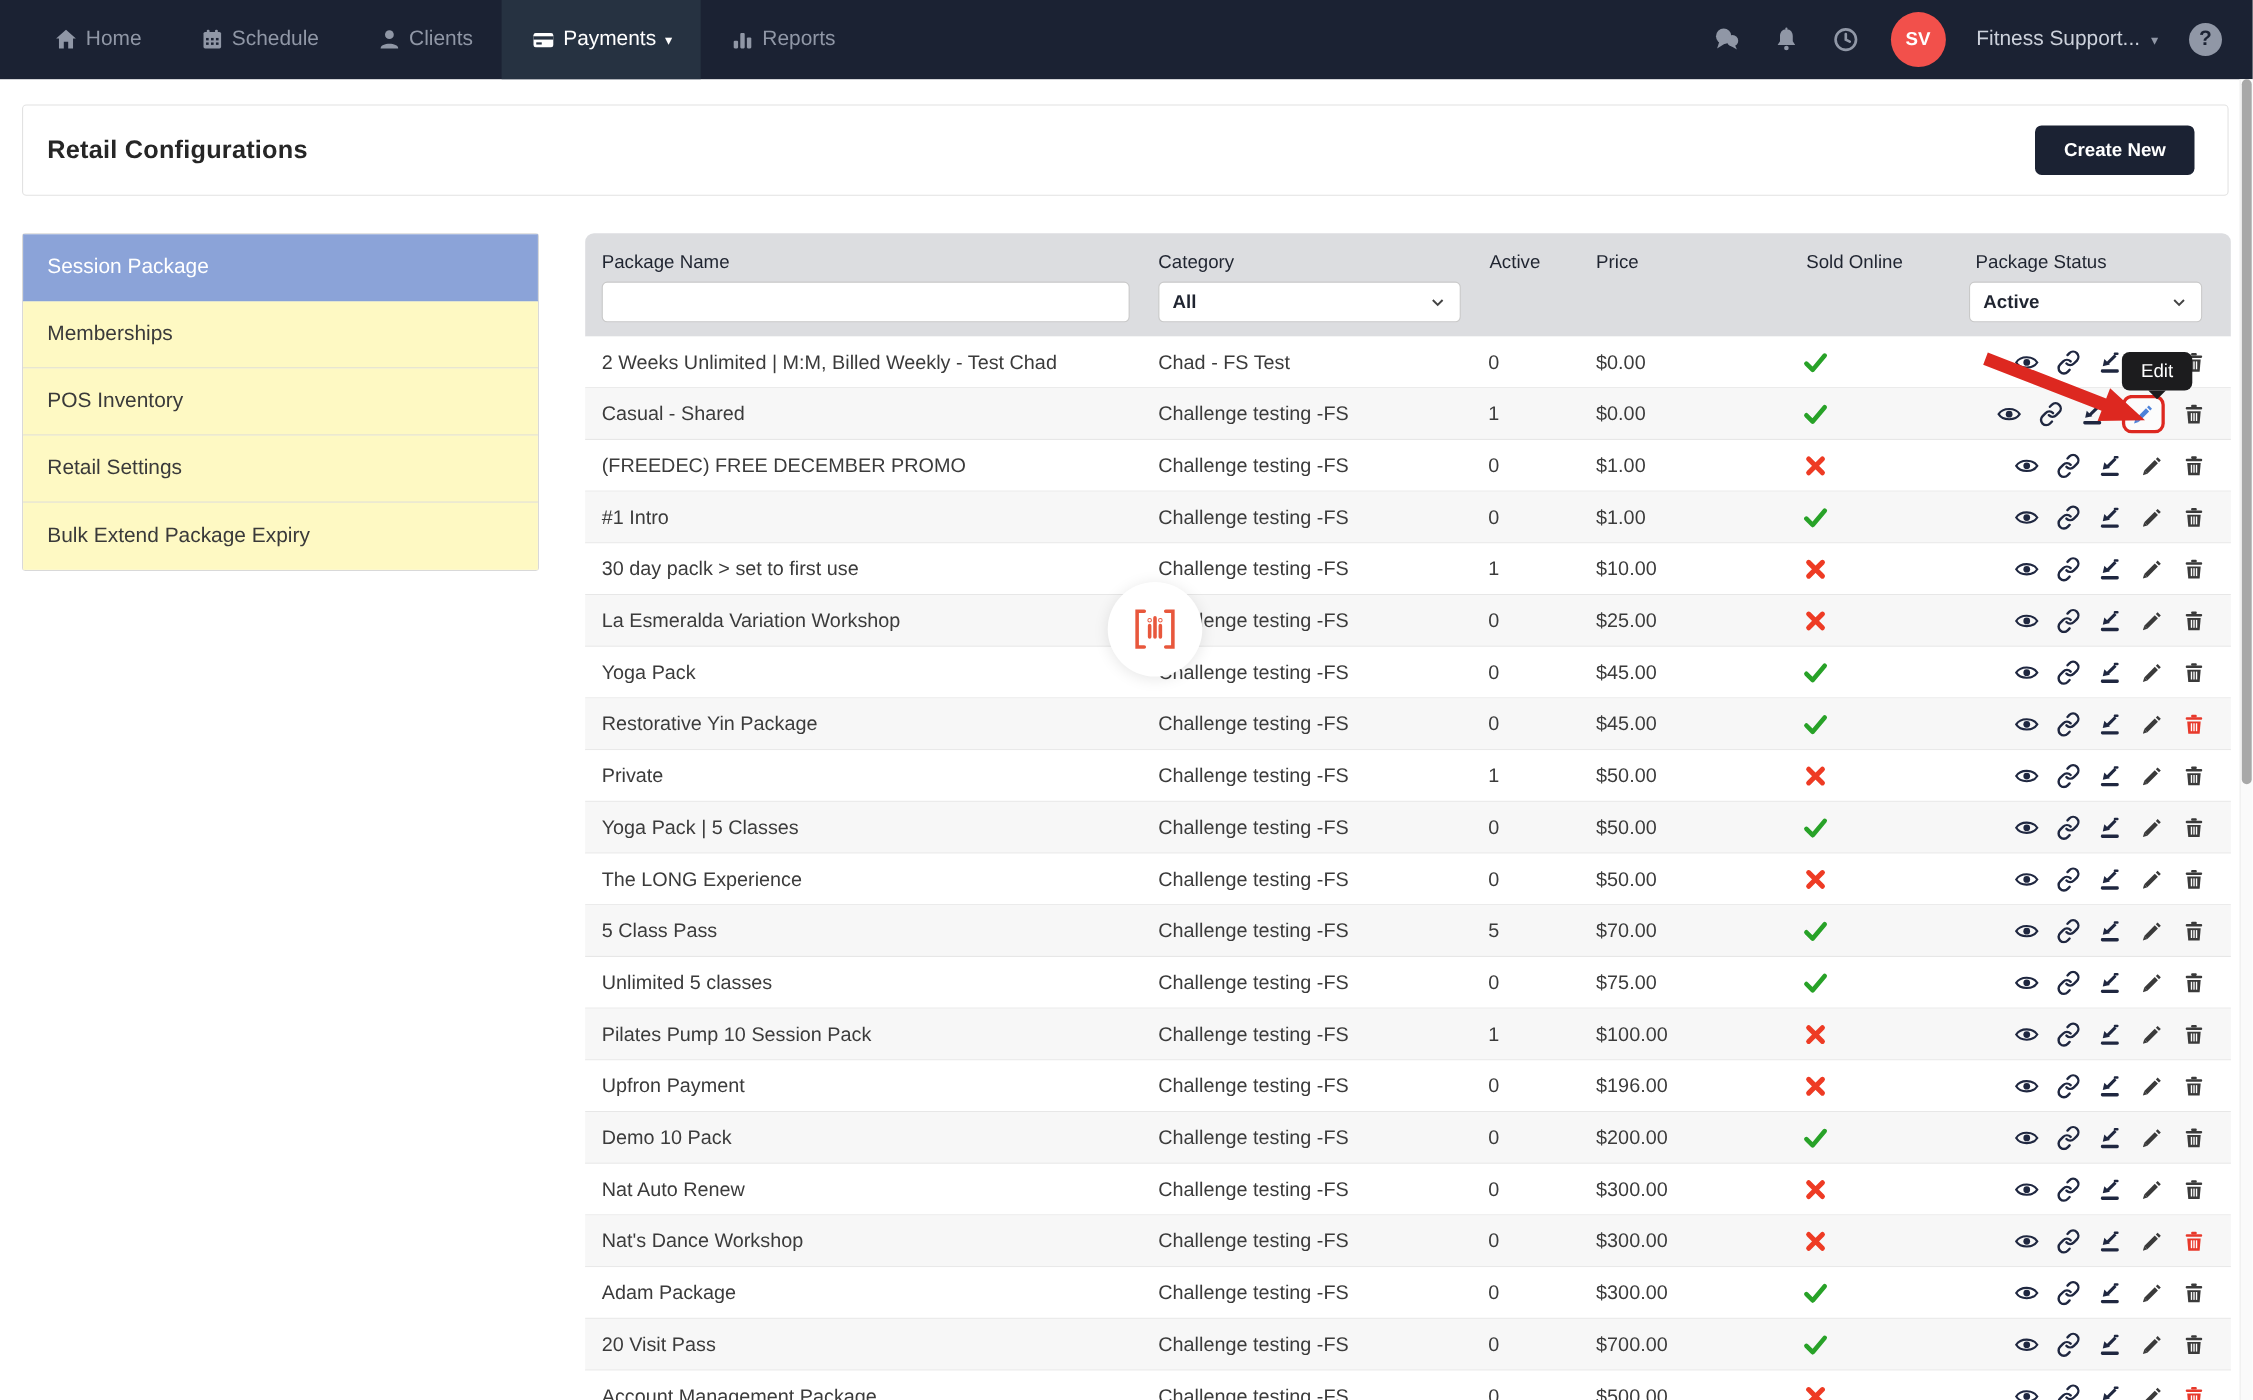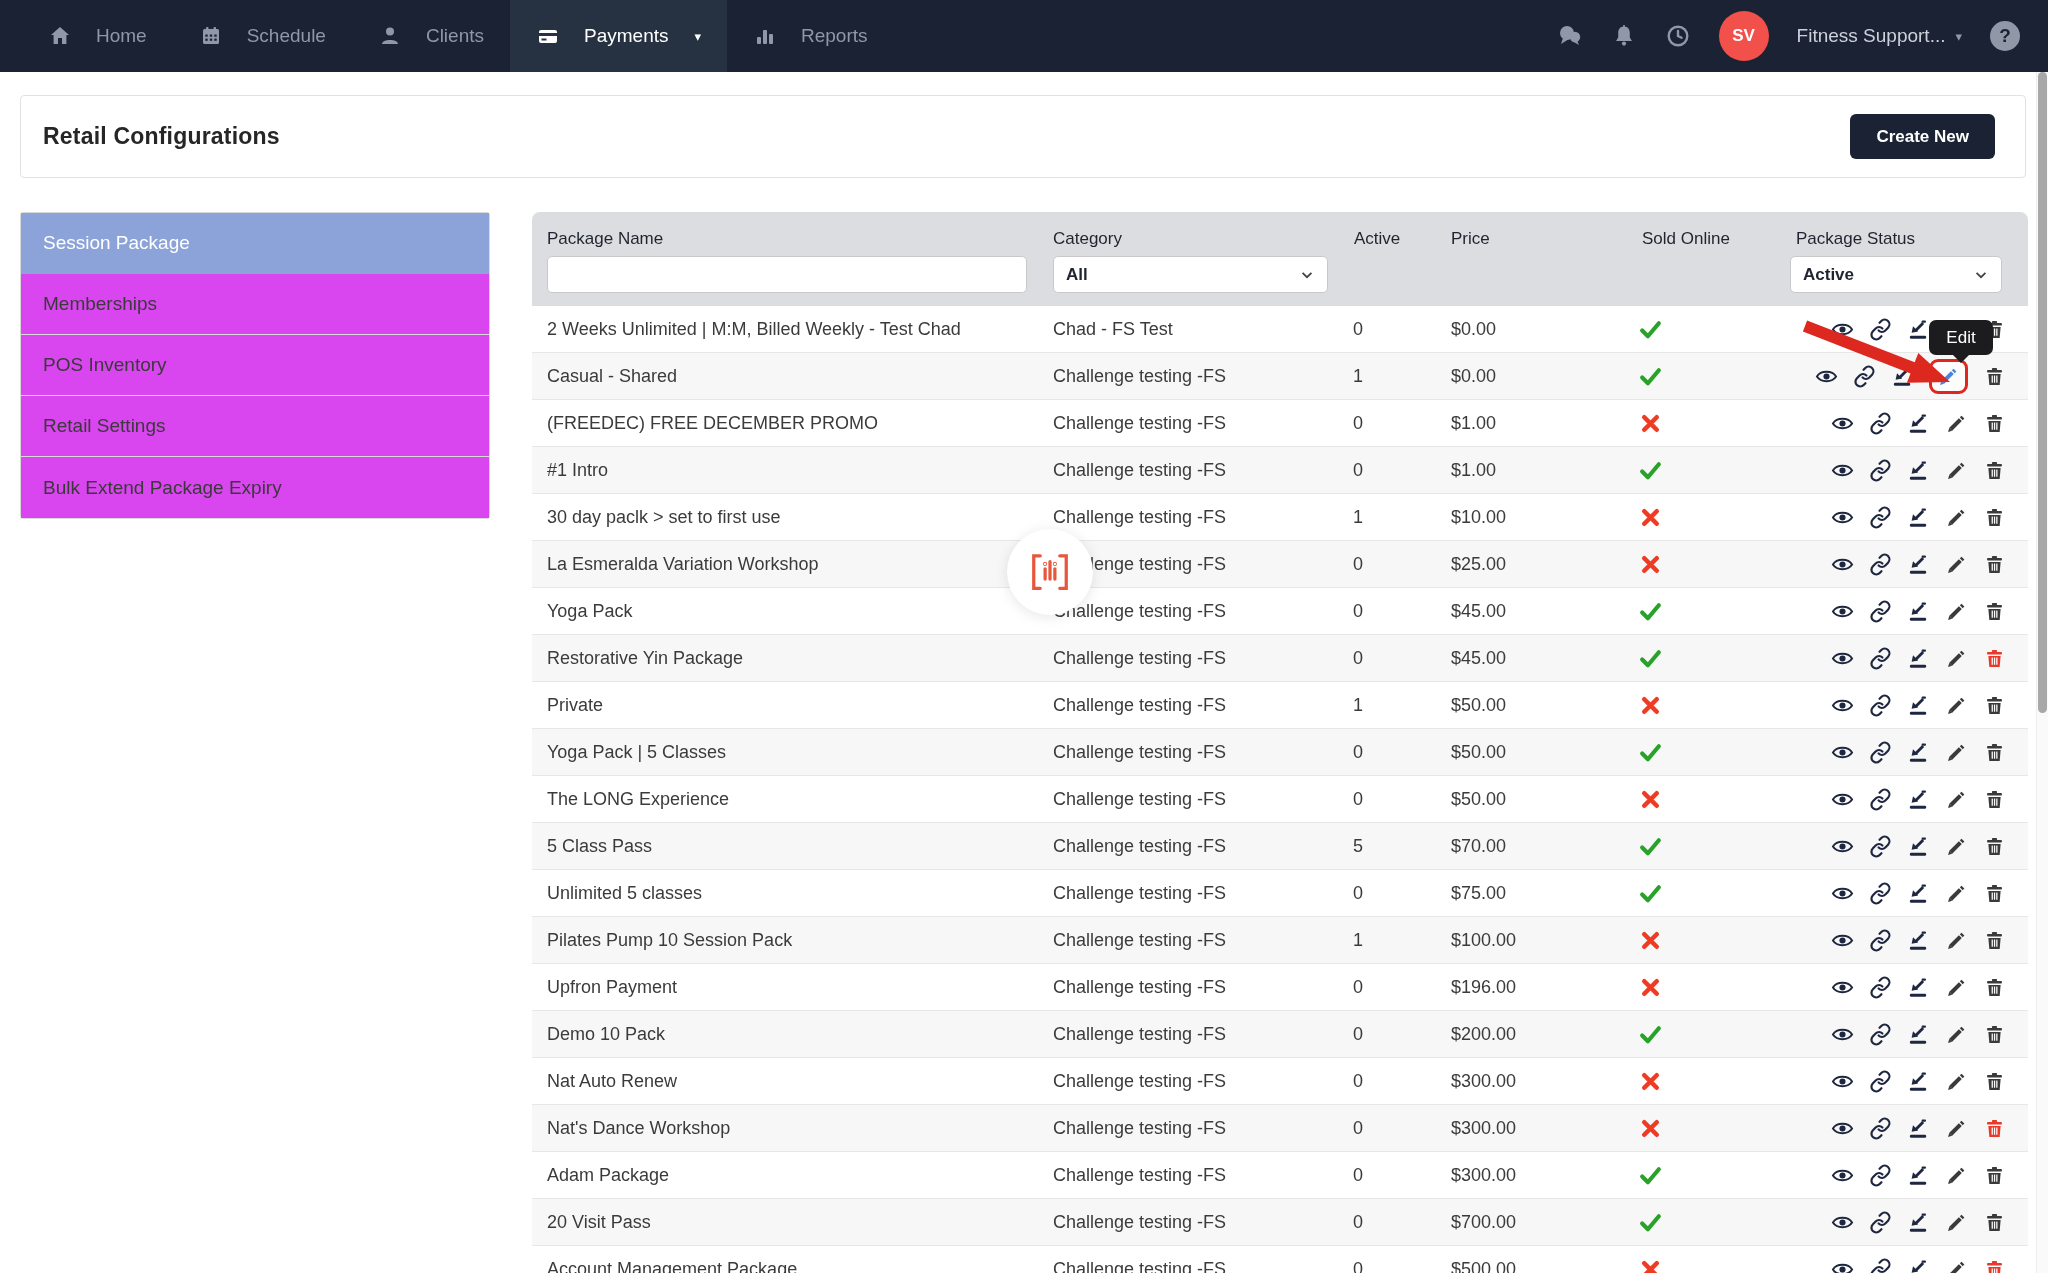--- a/index.html
+++ b/index.html
@@ -6,21 +6,21 @@
   html,body { width: 2048px; height: 1273px; }
   body {
     position: relative; overflow: hidden; background: #fff;
     font-family: "Liberation Sans", sans-serif; -webkit-font-smoothing: antialiased;
   }
   svg { display: block; }
 
   
   .topnav { height: 72px; background: #1b2233; display: flex; align-items: center; }
   .nav-items { display: flex; height: 100%; margin-left: 22px; }
-  .nav-item { display: flex; align-items: center; gap: 24px; padding: 0 26px; height: 100%;
+  .nav-item { display: flex; align-items: center; gap: 6px; padding: 0 26px; height: 100%;
     color: #9097a6; font-size: 19px; cursor: pointer; }
   .nav-item svg { width: 24px; height: 24px; }
   .nav-item.active { background: #263241; color: #ffffff; }
   .nav-item .caret { font-size: 13px; margin-left: 2px; }
   .nav-right { margin-left: auto; display: flex; align-items: center; gap: 28px; margin-right: 28px; }
   .nav-ico { color: #9097a6; width: 26px; height: 26px; cursor: pointer; }
   .nav-ico svg { width: 26px; height: 26px; }
   .avatar { width: 50px; height: 50px; border-radius: 50%; background: #f2504b; color: #fff;
     display: flex; align-items: center; justify-content: center; font-weight: bold; font-size: 17px; }
   .account { display: flex; align-items: center; gap: 10px; color: #ccd1db; font-size: 19px; cursor: pointer; }
@@ -33,21 +33,21 @@
     border: 1px solid #e2e2e2; border-radius: 4px; background: #fff; display: flex; align-items: center; }
   .page-title { margin-left: 22px; font-size: 23px; font-weight: bold; color: #262626; letter-spacing: .2px; }
   .create-btn { margin-left: auto; margin-right: 30px; background: #1b2233; color: #fff; border: none;
     border-radius: 6px; height: 45px; padding: 0 26px; font-size: 17px; font-weight: 600;
     font-family: "Liberation Sans", sans-serif; cursor: pointer; }
 
   
   .sidebar { position: absolute; left: 20px; top: 212px; width: 470px; border: 1px solid #d9d9d9;
     border-radius: 3px; background: #fff; }
   .side-item { height: 61px; display: flex; align-items: center; padding-left: 22px; font-size: 19px;
-    color: #3a3a3a; border-bottom: 1px solid #d9d9d9; cursor: pointer; background: #d946ef; }
+    color: #3a3a3a; border-bottom: 1px solid #d9d9d9; cursor: pointer; background: #fef9c3; }
   .side-item:last-child { border-bottom: none; }
   .side-item.active { background: #8ba3d8; color: #ffffff; border-color: #8ba3d8; }
 
   
   .thead { position: absolute; left: 532px; top: 212px; width: 1496px; height: 94px;
     background: #dcdde0; border-radius: 8px 8px 0 0; }
   .thead .hlabel { position: absolute; top: 17px; font-size: 17px; font-weight: normal; color: #1f2430; white-space: nowrap; }
   .search-input { position: absolute; left: 15px; top: 44px; width: 480px; height: 37px; border: 1px solid #c9c9c9;
     border-radius: 5px; background: #fff; font-size: 17px; padding: 0 12px; font-family: "Liberation Sans", sans-serif; }
   .selectbox { position: absolute; top: 44px; height: 37px; background: #fff; border: 1px solid #c9c9c9;

